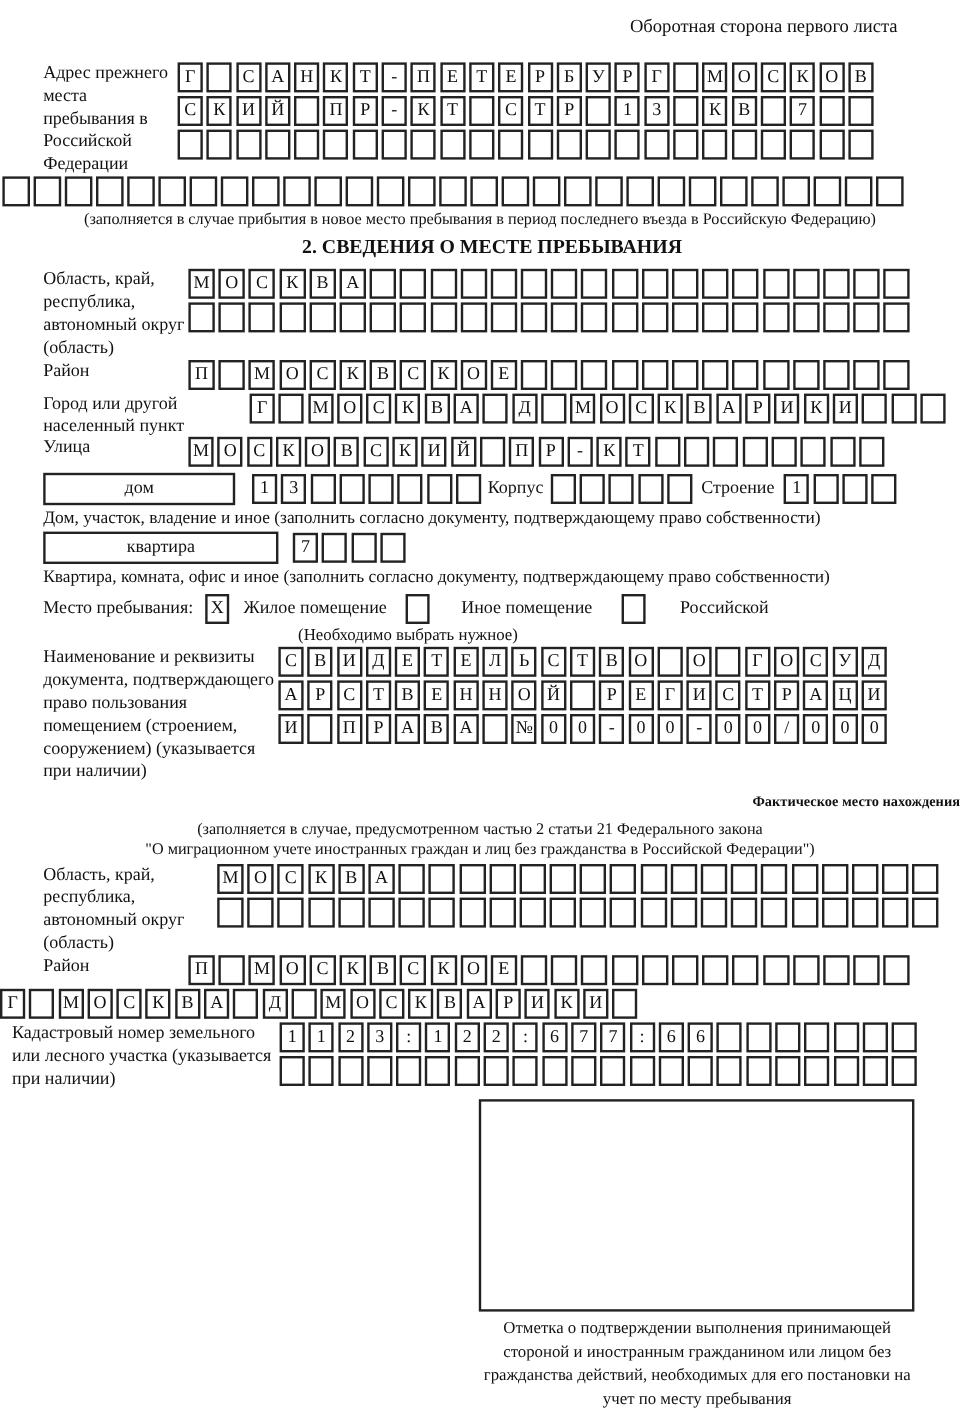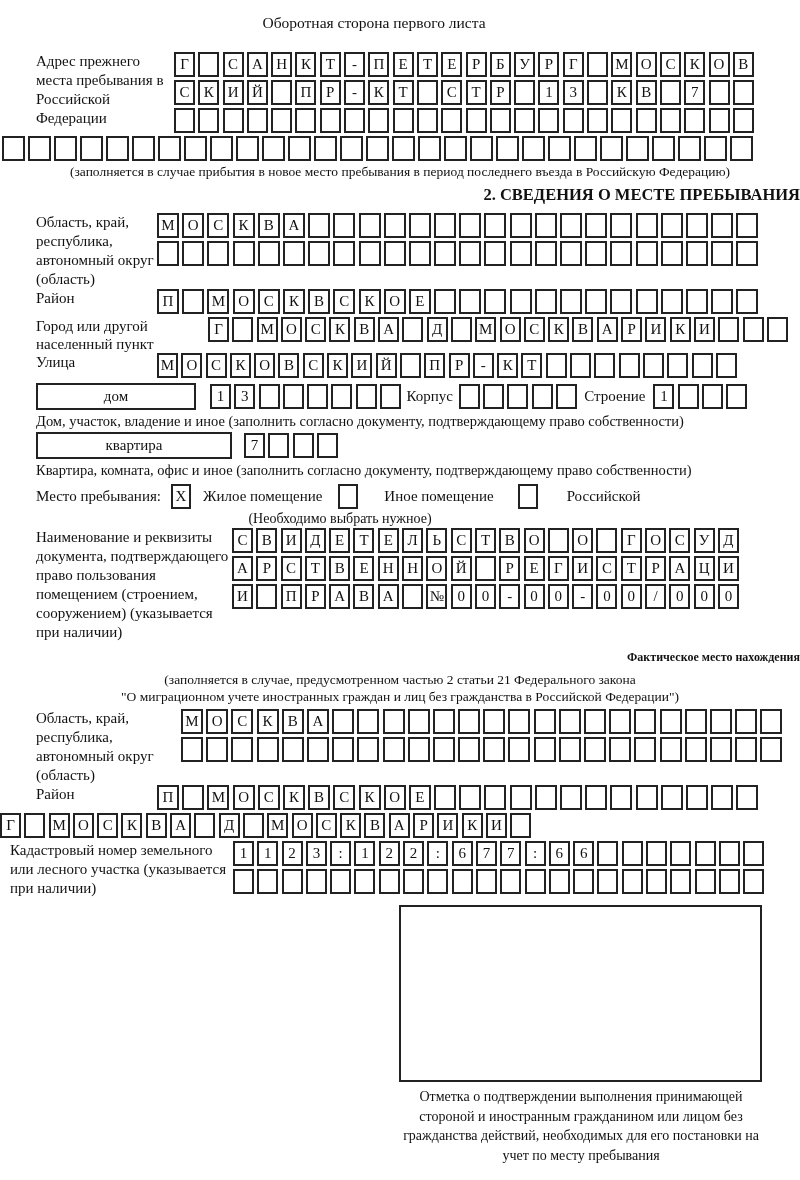--- a/index.html
+++ b/index.html
@@ -1,43 +1,43 @@
 <!DOCTYPE html>
 <html lang="ru"><head>
 <meta charset="utf-8">
 <style>
   html,body{margin:0;padding:0;}
   body{
     width:800px;height:1180px;background:#ffffff;color:#111;
     font-family:"Liberation Serif", serif;font-size:15px;
     position:relative;overflow:hidden;
   }
-  .corner{padding:14px 52px 0 0;text-align:center;font-size:15.5px;}
+  .corner{padding:14px 52px 0 0;text-align:right;font-size:15.5px;}
   .frow{display:flex;align-items:flex-start;}
   .lbl{box-sizing:border-box;flex:none;padding-left:36px;line-height:19px;}
-  .lbl-w178{width:174px;}
+  .lbl-w178{width:148px;}
   .lbl-w157{width:157px;}
   .lbl-w179{width:208px;line-height:18px;}
   .lbl-w254{width:232px;}
   .lbl-w181{width:181px;}
   .lbl-w233{width:233px;}
   .lbl-clip{height:56px;}
   .boxcol{flex:none;}
   .boxes{display:flex;flex:none;margin-bottom:3px;}
   .cbox{
     box-sizing:border-box;flex:none;border:2px solid #222;background:#fff;
     width:21px;height:25px;margin-right:3.3px;
     text-align:center;line-height:21px;font-size:15px;
   }
   .bx25 .cbox{width:22px;margin-right:3.2px;}
   .bx26 .cbox{width:23px;margin-right:3px;}
   .fullrow{margin:0 0 2px 2px;}
   .note-center{text-align:center;font-size:13.5px;line-height:17px;}
   .note-left{padding-left:36px;font-size:14.5px;line-height:18px;}
-  .sec-title{text-align:right;font-weight:bold;font-size:16.5px;margin:5px 0 8px 0;padding-left:20px;}
+  .sec-title{text-align:center;font-weight:bold;font-size:16.5px;margin:5px 0 8px 0;padding-left:20px;}
   .sub-title{text-align:right;font-weight:bold;font-size:12px;margin:8px 0 6px 0;}
   .widebox{
     box-sizing:border-box;border:2px solid #222;height:27px;flex:none;
     text-align:center;line-height:23px;font-size:15px;
   }
   .houserow{display:flex;align-items:center;margin:2px 0 2px 36px;}
   .wb-dom{width:160px;margin-right:14px;}
   .wb-kv{width:196px;margin-right:12px;text-align:center;}
   .inline-lbl{flex:none;line-height:27px;font-size:15px;}
   .stayrow{display:flex;align-items:center;margin:4px 0 0 36px;height:27px;}

